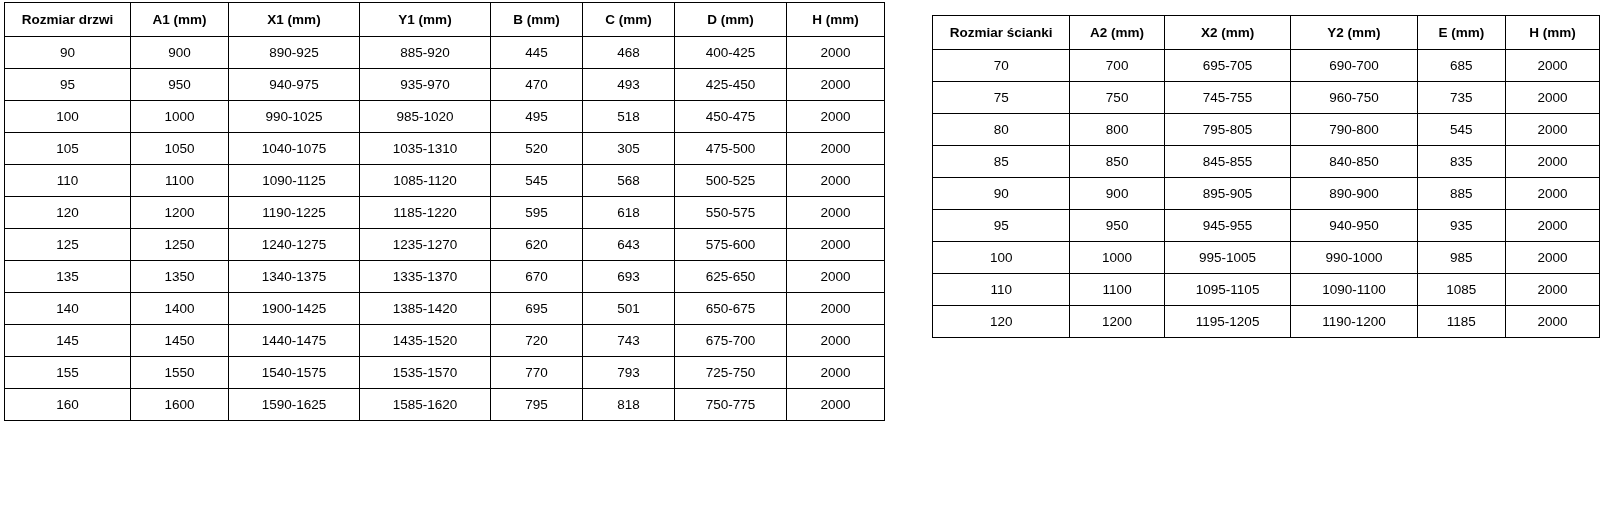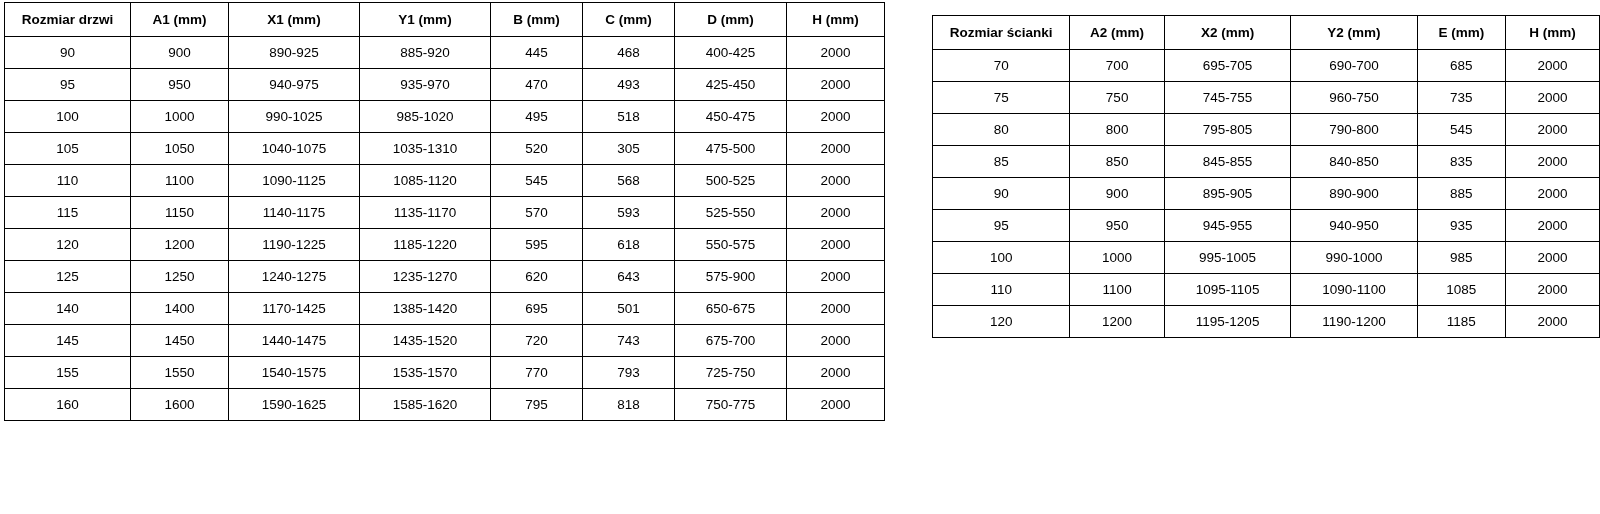--- a/index.html
+++ b/index.html
@@ -145,53 +145,53 @@
           <td>110</td>
           <td>1100</td>
           <td>1090-1125</td>
           <td>1085-1120</td>
           <td>545</td>
           <td>568</td>
           <td>500-525</td>
           <td>2000</td>
         </tr>
         <tr>
-          <td>115</td>
-          <td>1150</td>
-          <td>1140-1175</td>
-          <td>1135-1170</td>
-          <td>570</td>
-          <td>593</td>
-          <td>525-550</td>
-          <td>2000</td>
-        </tr>
-        <tr>
           <td>120</td>
           <td>1200</td>
           <td>1190-1225</td>
           <td>1185-1220</td>
           <td>595</td>
           <td>618</td>
           <td>550-575</td>
           <td>2000</td>
         </tr>
         <tr>
           <td>125</td>
           <td>1250</td>
           <td>1240-1275</td>
           <td>1235-1270</td>
           <td>620</td>
           <td>643</td>
-          <td>575-900</td>
+          <td>575-600</td>
+          <td>2000</td>
+        </tr>
+        <tr>
+          <td>135</td>
+          <td>1350</td>
+          <td>1340-1375</td>
+          <td>1335-1370</td>
+          <td>670</td>
+          <td>693</td>
+          <td>625-650</td>
           <td>2000</td>
         </tr>
         <tr>
           <td>140</td>
           <td>1400</td>
-          <td>1170-1425</td>
+          <td>1900-1425</td>
           <td>1385-1420</td>
           <td>695</td>
           <td>501</td>
           <td>650-675</td>
           <td>2000</td>
         </tr>
         <tr>
           <td>145</td>
           <td>1450</td>
           <td>1440-1475</td>

